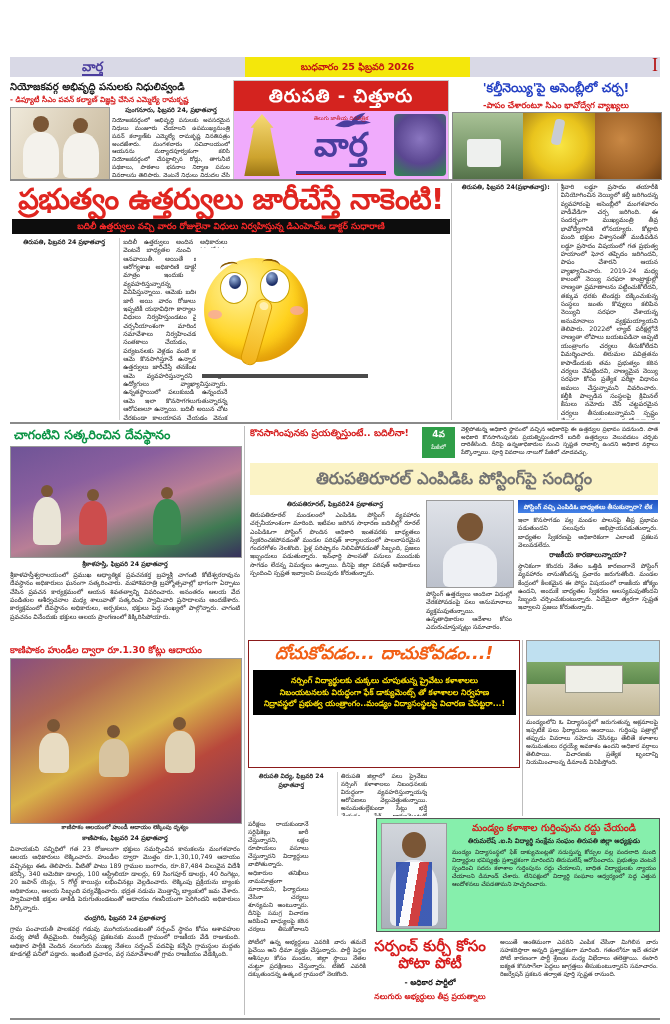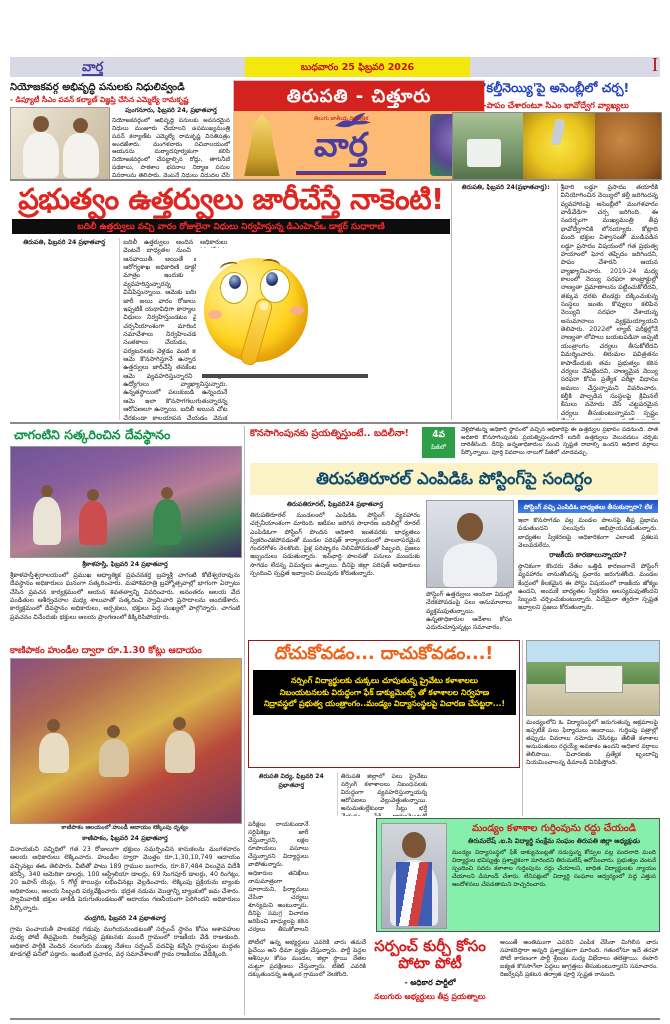--- a/index.html
+++ b/index.html
@@ -19,40 +19,40 @@
   .hrule{position:absolute;background:#8a8a8a;height:1px;}
   .vrule{position:absolute;background:#bdbdbd;width:1px;}
 
   
   .topbar{position:absolute;left:10px;top:57px;width:650px;height:20px;background:#d9d9e6;}
   .topbar .brand{position:absolute;left:72px;top:2px;font-size:13px;font-weight:bold;color:#4b3e9e;border-bottom:2px solid #4b3e9e;line-height:15px;}
   .topbar .datebox{position:absolute;left:235px;top:0;width:225px;height:20px;background:#f4e70b;color:#c41111;font-weight:bold;font-size:9.5px;line-height:20px;text-align:center;}
   .topbar .pageno{position:absolute;right:2px;top:-2px;color:#b40f0f;font-family:"Liberation Serif",serif;font-size:18px;}
 
   
-  .mast{position:absolute;left:233px;top:80px;width:214px;height:98px;border:1px solid #c9c9c9;background:#fdba74;padding-left:36px;}
+  .mast{position:absolute;left:233px;top:80px;width:214px;height:98px;border:1px solid #c9c9c9;background:#f0abfc;}
   .mast .band{position:absolute;left:0;top:0;width:100%;height:30px;background:#d4231f;color:#fff;font-weight:bold;font-size:18px;line-height:30px;text-align:center;letter-spacing:1px;}
   .mast .temple{position:absolute;left:2px;top:33px;width:52px;height:62px;background:linear-gradient(#f6da74,#cda32e 70%,#9a7414);clip-path:polygon(50% 0,72% 22%,66% 22%,84% 100%,16% 100%,34% 22%,28% 22%);}
   .mast .ganesha{position:absolute;right:2px;top:33px;width:52px;height:62px;background:radial-gradient(circle at 50% 40%,#8a76c0,#5a4690 55%,#2f8a4c 100%);border-radius:4px;}
   .mast .tag{position:absolute;left:60px;top:34px;width:94px;font-size:5.5px;color:#c41111;text-align:center;}
   .mast .logo{position:absolute;left:58px;top:42px;width:98px;font-size:33px;font-weight:bold;color:#4b3e9e;text-align:center;line-height:44px;}
   .mast .logobar{position:absolute;left:62px;top:90px;width:90px;height:3px;background:#4b3e9e;border-bottom:1px solid #c41111;}
   .mast .dove{position:absolute;left:92px;top:31px;width:54px;height:18px;}
 
   
   .h-main{color:#e02620;font-weight:bold;font-size:29px;line-height:34px;white-space:nowrap;letter-spacing:-0.5px;}
   .strap{background:#0d0d0d;color:#ff2a2a;font-weight:bold;font-size:8.8px;line-height:15px;text-align:center;}
   .h-blue{color:#2440c4;font-weight:bold;font-size:12.5px;}
   .h-green{color:#0b9444;font-weight:bold;font-size:12.5px;}
   .h-red-sm{color:#d61c1c;font-weight:bold;}
-  .banner-yellow{background:#fbf3c6;color:#0c4a6e;font-weight:bold;font-size:16.5px;line-height:32px;text-align:center;}
+  .banner-yellow{background:#fbf3c6;color:#737373;font-weight:bold;font-size:16.5px;line-height:32px;text-align:center;}
   .pagebox{background:#2f9e48;color:#fff;text-align:center;}
   .qstrip{background:linear-gradient(#1d50c0,#4583e8);color:#fff;font-weight:bold;font-size:6.2px;line-height:13px;text-align:center;}
   .blackpanel{background:#000;color:#ffe20a;font-weight:bold;font-size:7.8px;line-height:1.5;text-align:center;padding:5px 4px;}
-  .h-orange{color:#f26016;font-weight:bold;font-size:17.5px;}
+  .h-orange{color:#f26016;font-weight:bold;font-style:italic;font-size:17.5px;}
 
   
   .shush{position:absolute;left:196px;top:248px;width:122px;height:128px;background:#fff;}
   .face{position:absolute;left:8px;top:10px;width:104px;height:104px;border-radius:50%;
         background:radial-gradient(circle at 35% 28%,#fff3a0,#ffd21e 55%,#eea300 95%);
         box-shadow:inset -6px -8px 12px rgba(190,110,0,.35);}
   .eye{position:absolute;width:26px;height:30px;background:#fff;border:1px solid #c8a200;border-radius:50%;}
   .pupil{position:absolute;width:12px;height:14px;border-radius:50%;background:radial-gradient(circle at 40% 30%,#9db8e0,#1c2e66 70%);top:2px;}
   .brow{position:absolute;width:18px;height:8px;border-top:2.5px solid #8a5a00;border-radius:50%;}
   .blushl{position:absolute;width:14px;height:9px;background:#f7a8a0;border-radius:50%;opacity:.8;}

